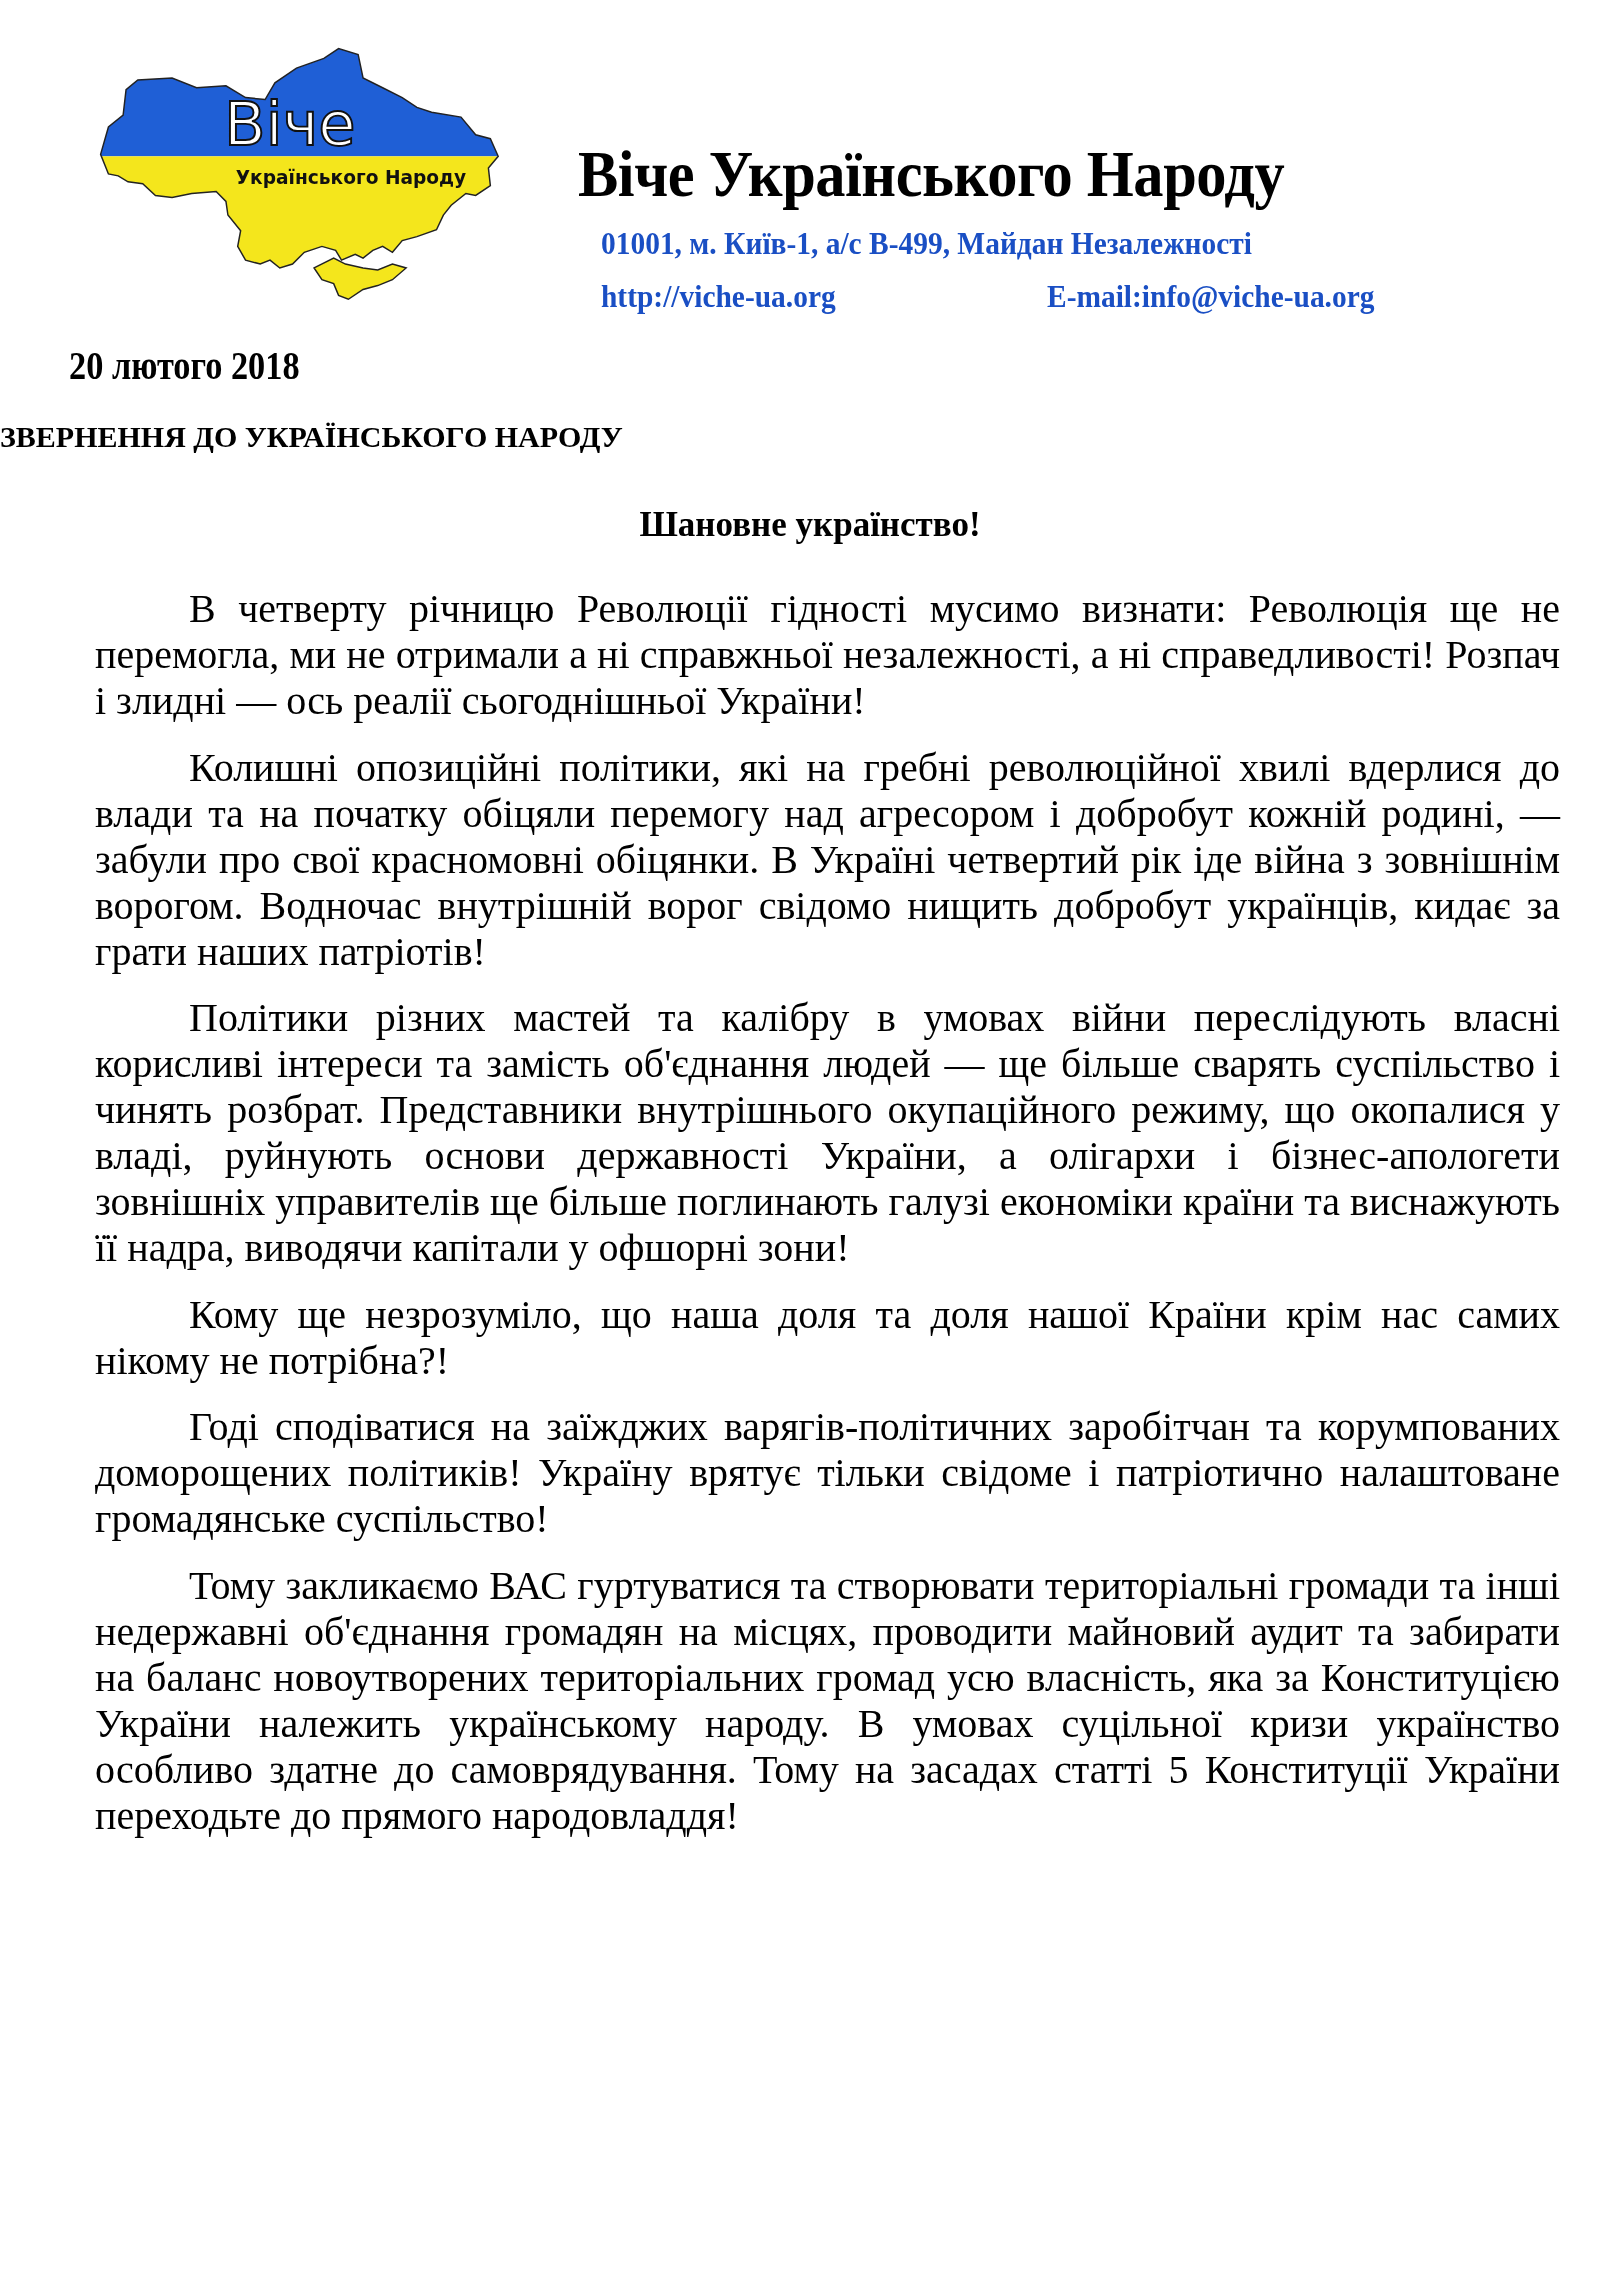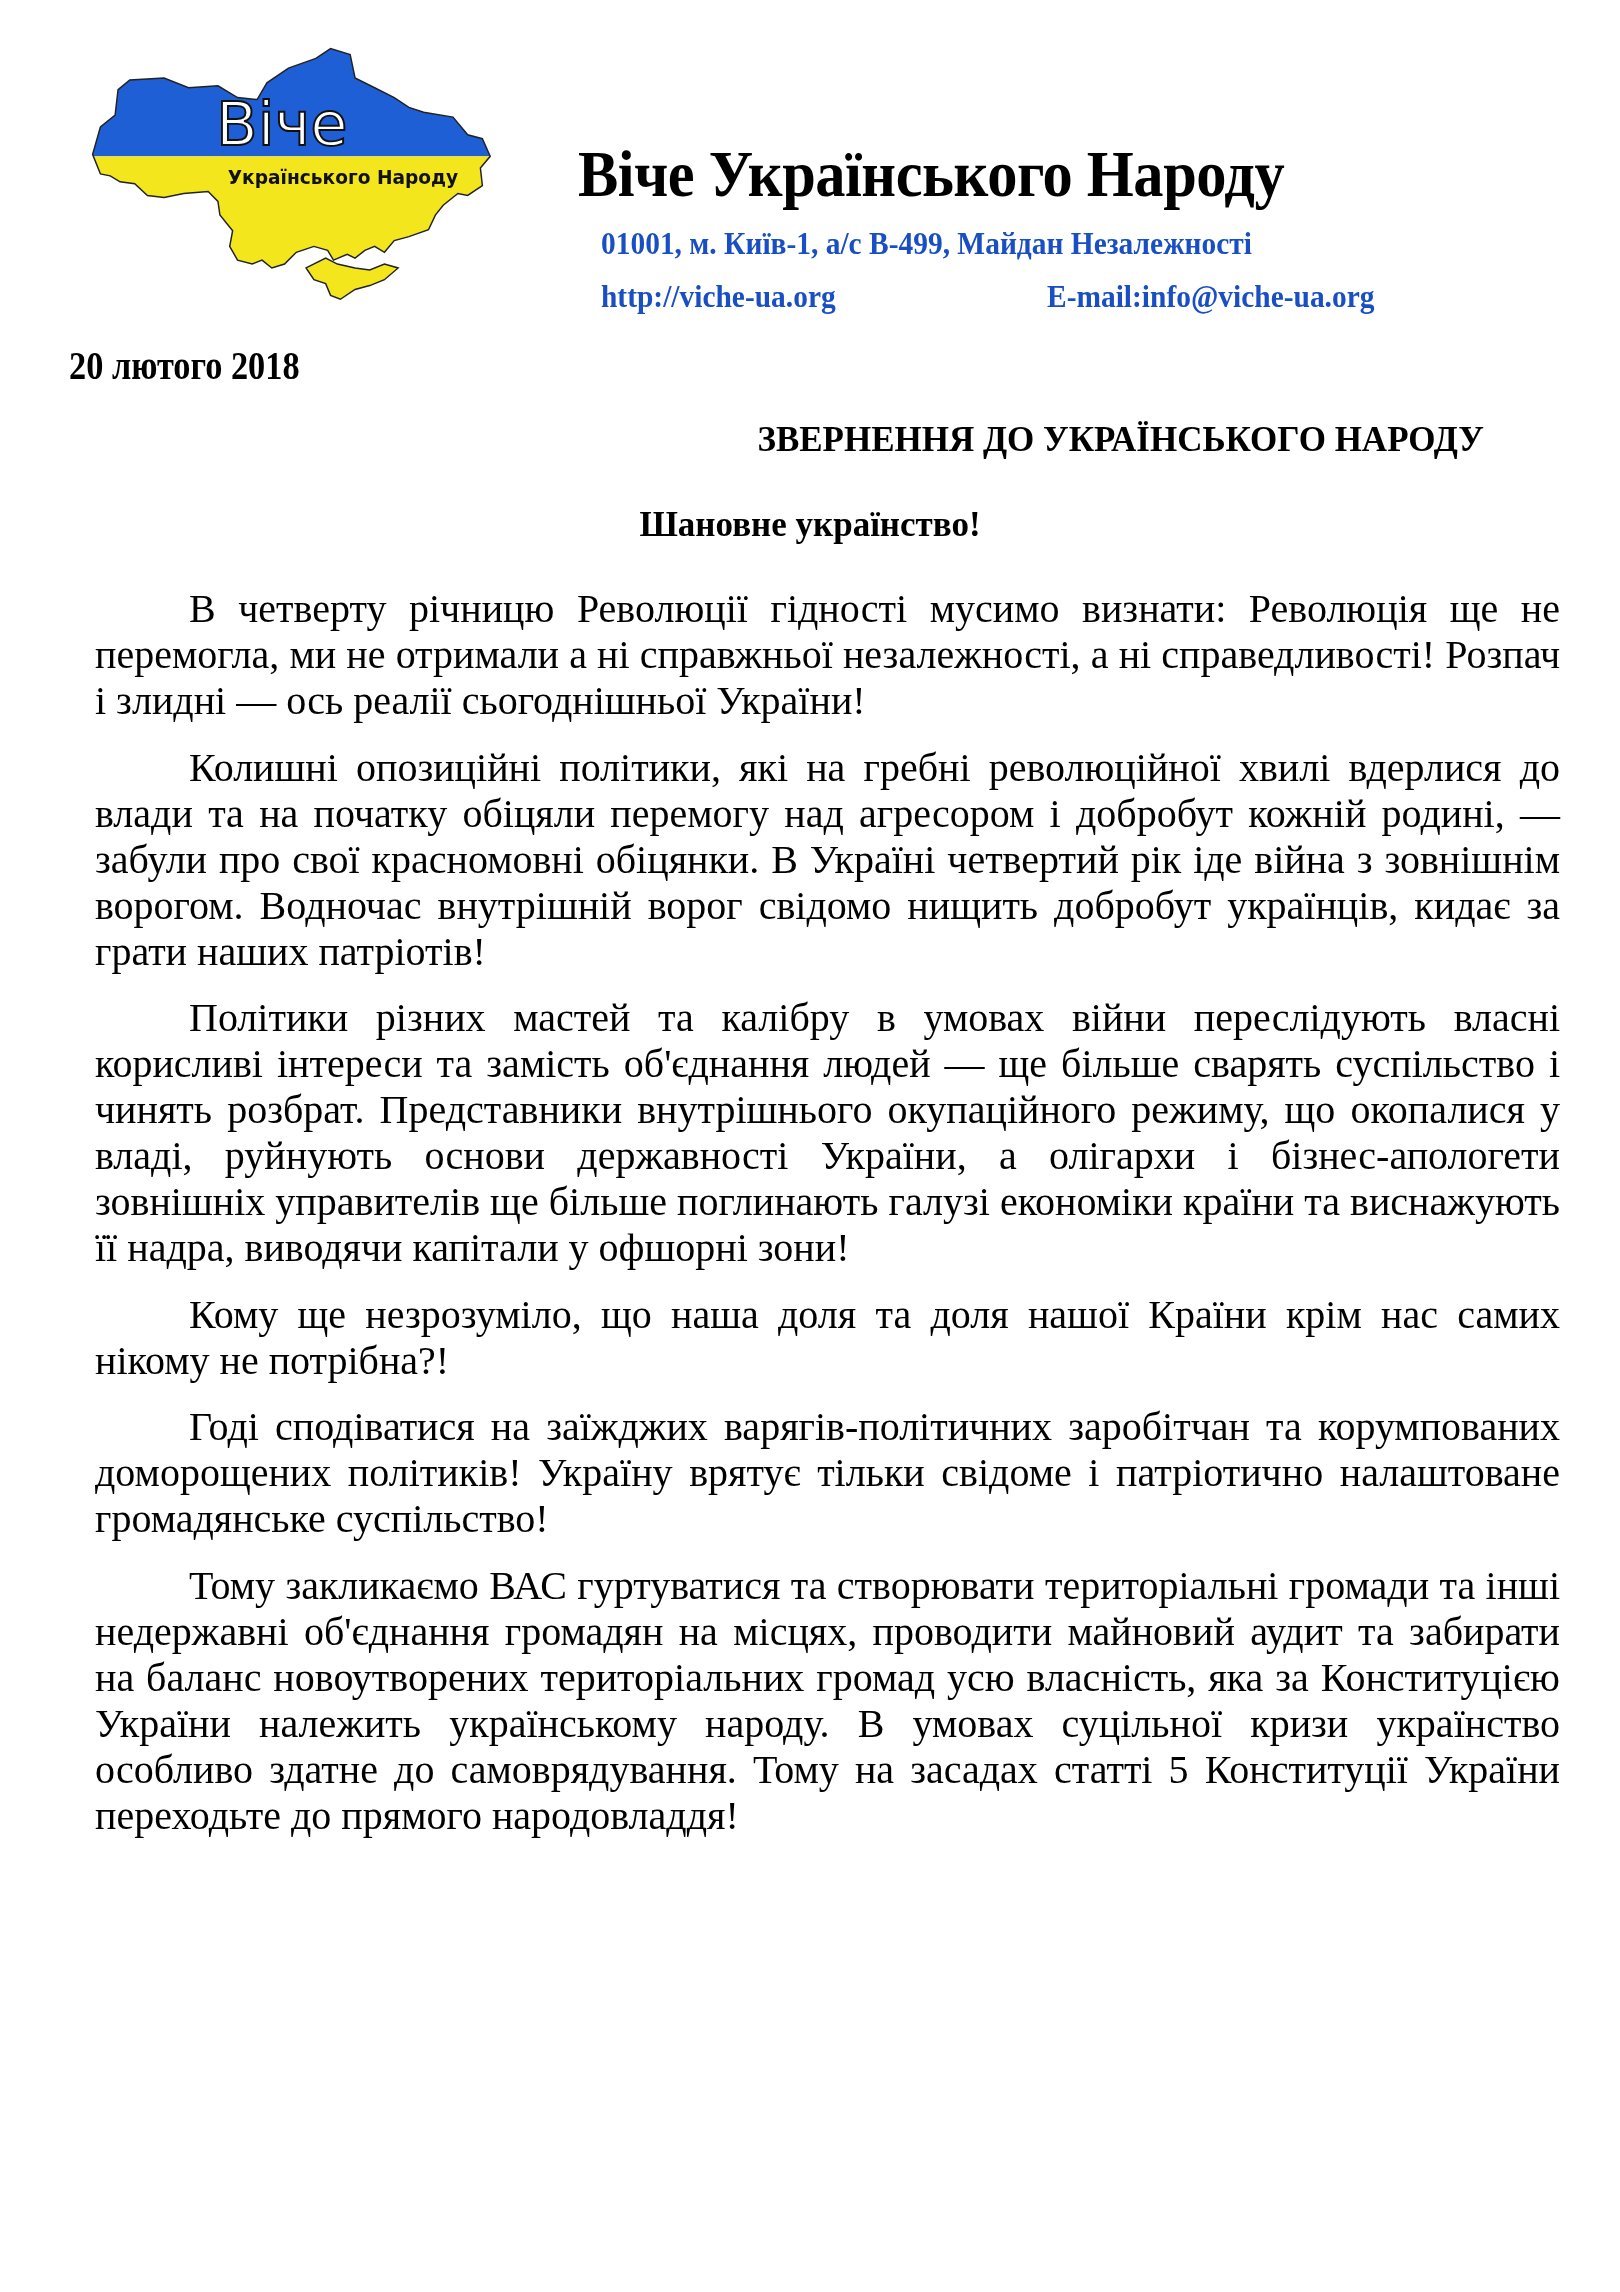--- a/index.html
+++ b/index.html
@@ -1,30 +1,30 @@
 <!DOCTYPE html>
 <html><head>
 <meta charset="utf-8">
 <style>
   html, body { margin: 0; padding: 0; background: #ffffff; }
   body { width: 1620px; height: 2293px; position: relative; overflow: hidden;
          font-family: "Liberation Serif", "DejaVu Serif", serif; color: #000; }
-  .logo { position: absolute; left: 71px; top: 29px; width: 431px; height: 284px; }
+  .logo { position: absolute; left: 79px; top: 29px; width: 431px; height: 284px; }
   .logo svg { width: 100%; height: 100%; }
   .org-title { position: absolute; left: 578px; top: 137px; font-size: 65px; font-weight: bold;
                letter-spacing: -0.5px; white-space: nowrap; transform: scaleX(0.93); transform-origin: left top; }
   .address { position: absolute; left: 601px; top: 225px; font-size: 32px; font-weight: bold; color: #1a4fc4;
              white-space: nowrap; transform: scaleX(0.92); transform-origin: left top; }
   .website { position: absolute; left: 601px; top: 278px; font-size: 32px; font-weight: bold; color: #1a4fc4;
              white-space: nowrap; transform: scaleX(0.92); transform-origin: left top; }
   .email { position: absolute; left: 1047px; top: 278px; font-size: 32px; font-weight: bold; color: #1a4fc4;
            white-space: nowrap; transform: scaleX(0.92); transform-origin: left top; }
   .date { position: absolute; left: 69px; top: 343px; font-size: 39px; font-weight: bold; white-space: nowrap;
           transform: scaleX(0.88); transform-origin: left top; }
-  .doc-title { position: absolute; left: 0; width: 1484px; top: 420px; text-align: right; font-size: 35px;
+  .doc-title { position: absolute; left: 0; width: 1484px; top: 420px; text-align: left; font-size: 30px;
                font-weight: bold; white-space: nowrap; }
   .greeting { position: absolute; left: 0; width: 1620px; top: 505px; text-align: center; font-size: 35px;
               font-weight: bold; white-space: nowrap; }
   .body-text { position: absolute; left: 95px; top: 586px; width: 1465px; font-size: 40px; line-height: 46px; }
   .body-text p { margin: 0 0 20.6px 0; text-indent: 94px; text-align: justify; }
 </style>
 </head>
 <body>
 
 <div class="logo">

